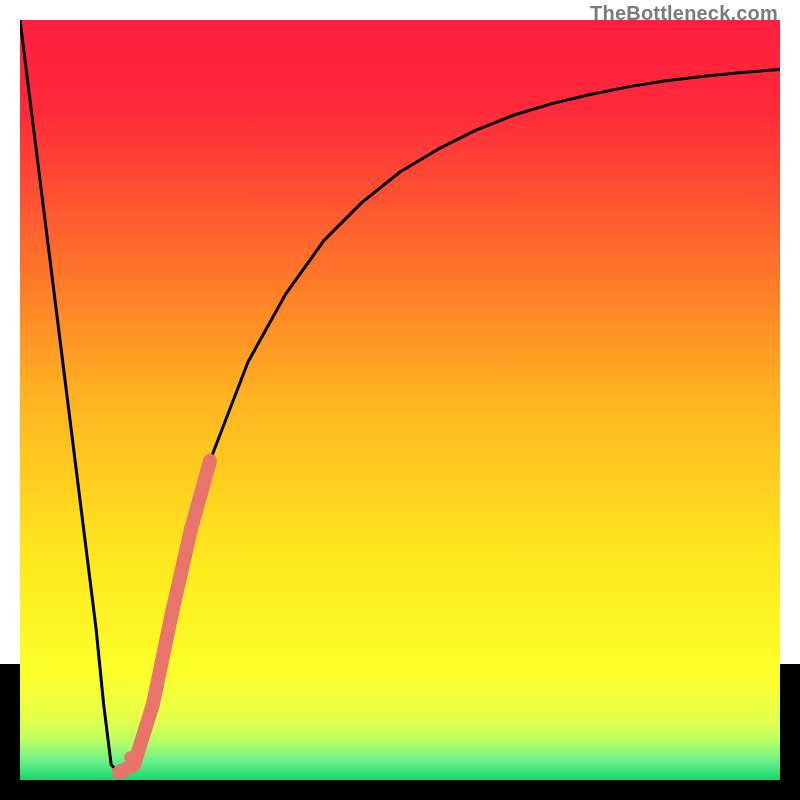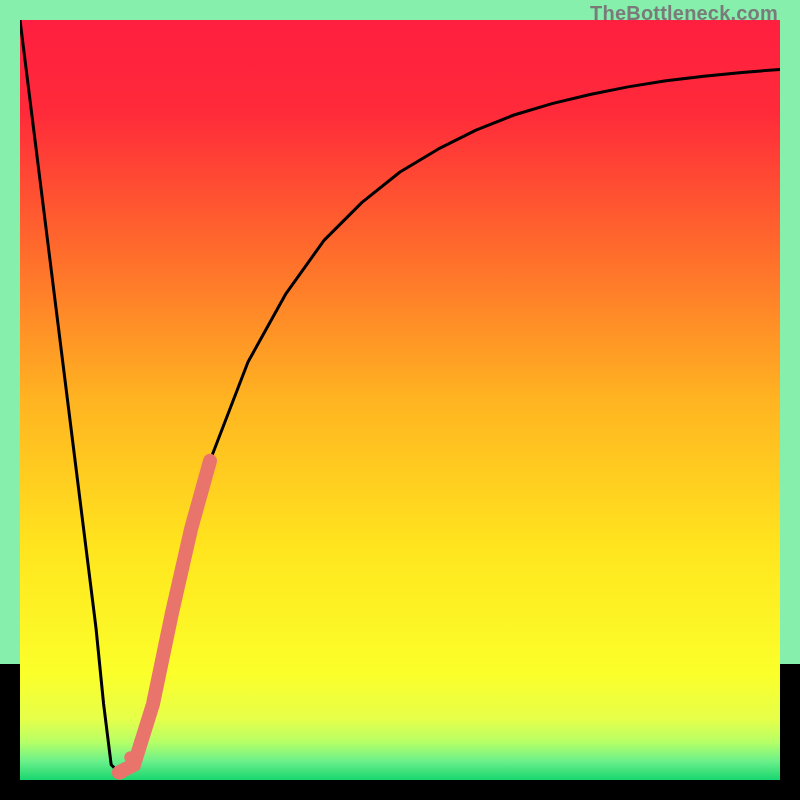--- a/index.html
+++ b/index.html
@@ -8,21 +8,21 @@
     width: 800px;
     height: 800px;
     overflow: hidden;
     background: #000;
     font-family: Arial, Helvetica, sans-serif;
   }
   .frame {
     position: absolute;
     left: 0; top: 0;
     width: 800px; height: 664px;
-    background: #86efac;
+    background: #ffffff;
   }
   .plot {
     position: absolute;
     left: 20px;
     top: 20px;
     width: 760px;
     height: 760px;
     overflow: hidden;
   }
   .gradient {

